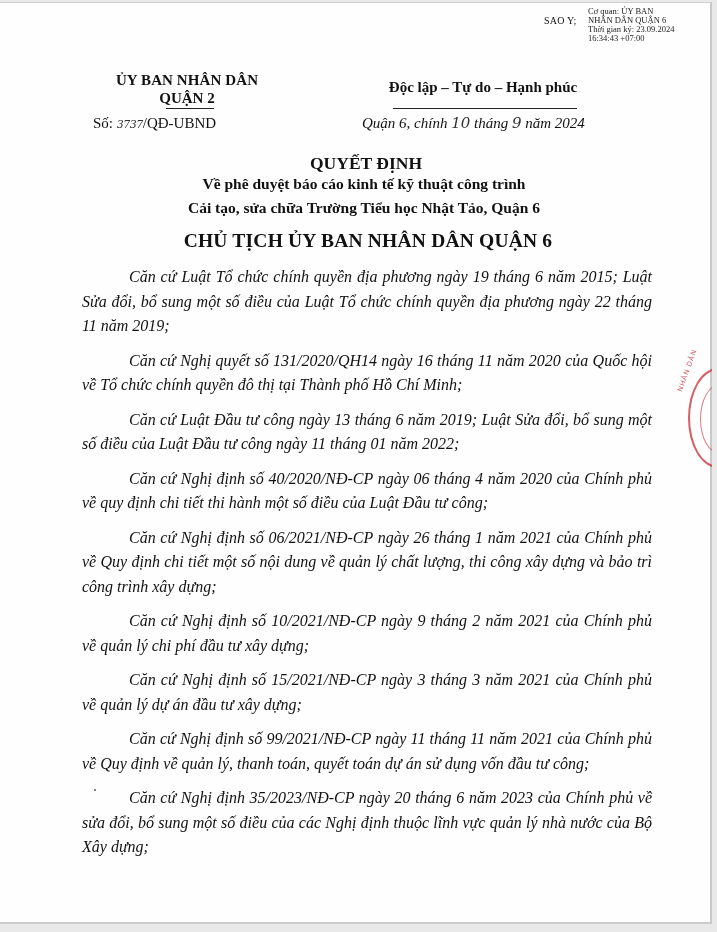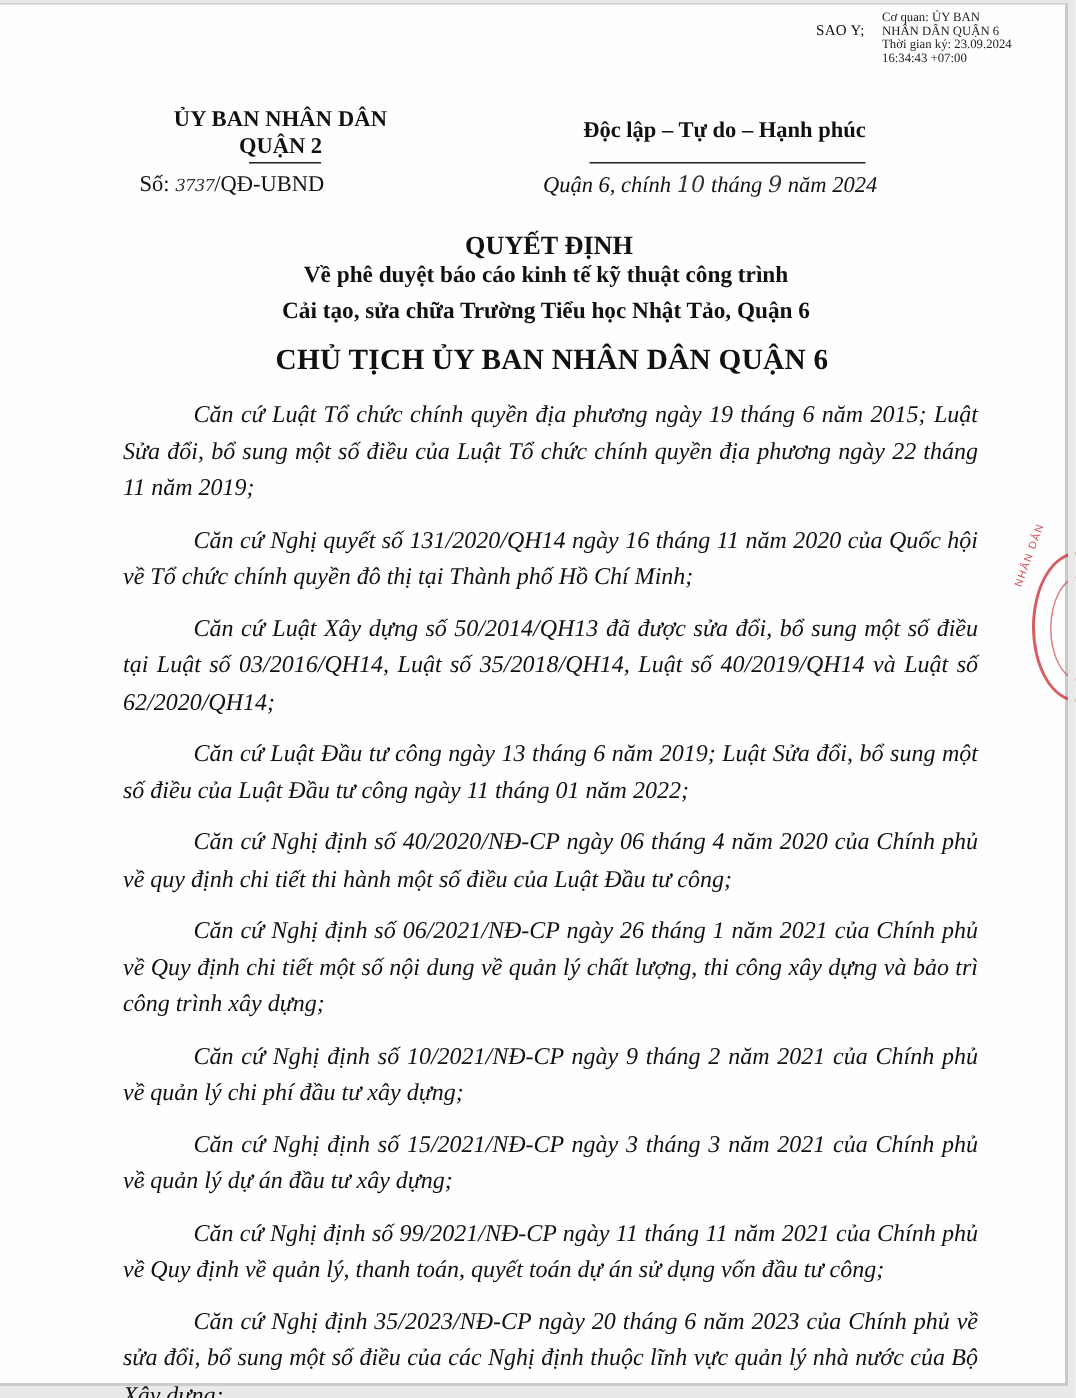--- a/index.html
+++ b/index.html
@@ -253,21 +253,20 @@
   </div>
 
   <div class="title t1">QUYẾT ĐỊNH</div>
   <div class="title t2">Về phê duyệt báo cáo kinh tế kỹ thuật công trình</div>
   <div class="title t3">Cải tạo, sửa chữa Trường Tiểu học Nhật Tảo, Quận 6</div>
   <div class="title t4">CHỦ TỊCH ỦY BAN NHÂN DÂN QUẬN 6</div>
 
   <div class="body">
     <p class="para">Căn cứ Luật Tổ chức chính quyền địa phương ngày 19 tháng 6 năm 2015; Luật Sửa đổi, bổ sung một số điều của Luật Tổ chức chính quyền địa phương ngày 22 tháng 11 năm 2019;</p>
     <p class="para">Căn cứ Nghị quyết số 131/2020/QH14 ngày 16 tháng 11 năm 2020 của Quốc hội về Tổ chức chính quyền đô thị tại Thành phố Hồ Chí Minh;</p>
-    <p class="para">Căn cứ Luật Xây dựng số 50/2014/QH13 đã được sửa đổi, bổ sung một số điều tại Luật số 03/2016/QH14, Luật số 35/2018/QH14, Luật số 40/2019/QH14 và Luật số 62/2020/QH14;</p>
     <p class="para">Căn cứ Luật Đầu tư công ngày 13 tháng 6 năm 2019; Luật Sửa đổi, bổ sung một số điều của Luật Đầu tư công ngày 11 tháng 01 năm 2022;</p>
     <p class="para">Căn cứ Nghị định số 40/2020/NĐ-CP ngày 06 tháng 4 năm 2020 của Chính phủ về quy định chi tiết thi hành một số điều của Luật Đầu tư công;</p>
     <p class="para">Căn cứ Nghị định số 06/2021/NĐ-CP ngày 26 tháng 1 năm 2021 của Chính phủ về Quy định chi tiết một số nội dung về quản lý chất lượng, thi công xây dựng và bảo trì công trình xây dựng;</p>
     <p class="para">Căn cứ Nghị định số 10/2021/NĐ-CP ngày 9 tháng 2 năm 2021 của Chính phủ về quản lý chi phí đầu tư xây dựng;</p>
     <p class="para">Căn cứ Nghị định số 15/2021/NĐ-CP ngày 3 tháng 3 năm 2021 của Chính phủ về quản lý dự án đầu tư xây dựng;</p>
     <p class="para">Căn cứ Nghị định số 99/2021/NĐ-CP ngày 11 tháng 11 năm 2021 của Chính phủ về Quy định về quản lý, thanh toán, quyết toán dự án sử dụng vốn đầu tư công;</p>
     <p class="para">Căn cứ Nghị định 35/2023/NĐ-CP ngày 20 tháng 6 năm 2023 của Chính phủ về sửa đổi, bổ sung một số điều của các Nghị định thuộc lĩnh vực quản lý nhà nước của Bộ Xây dựng;</p>
   </div>
 
   <div class="dot"></div>

